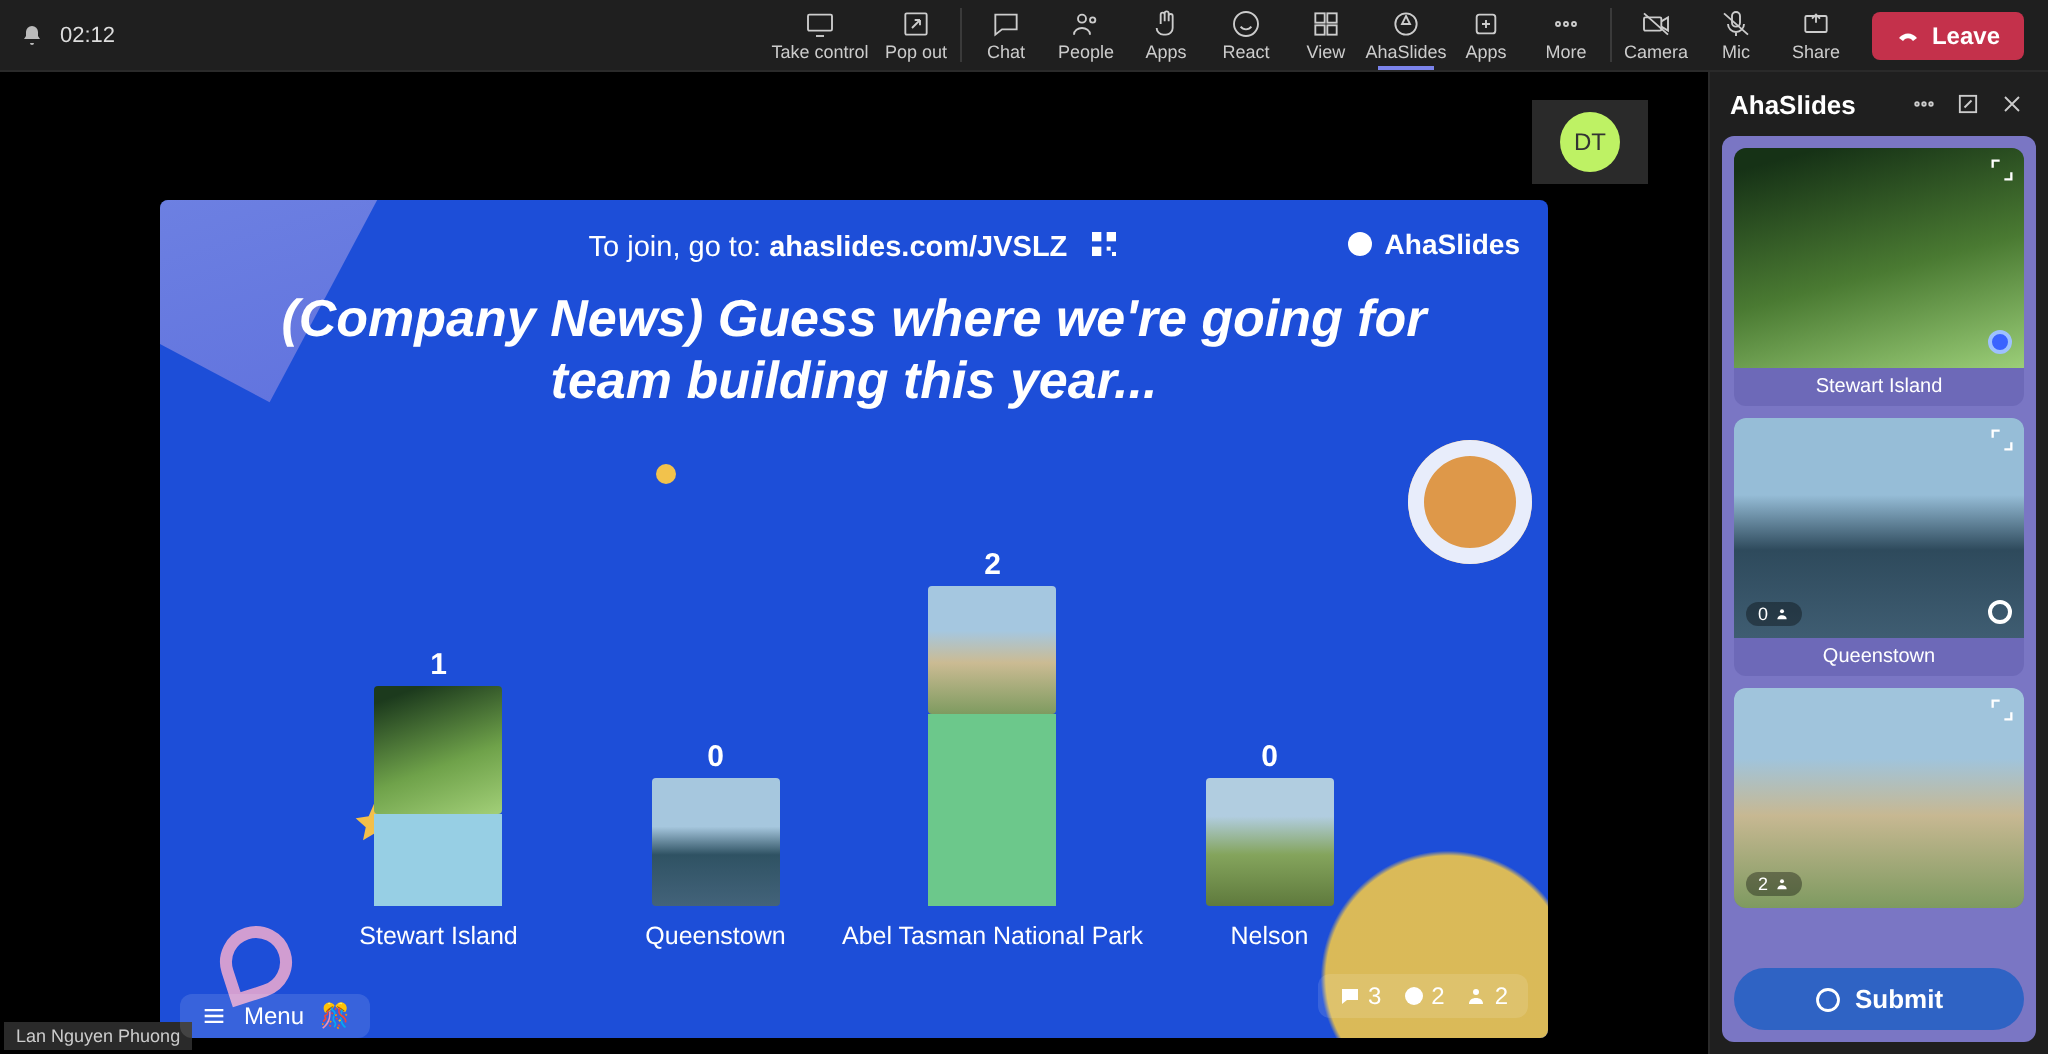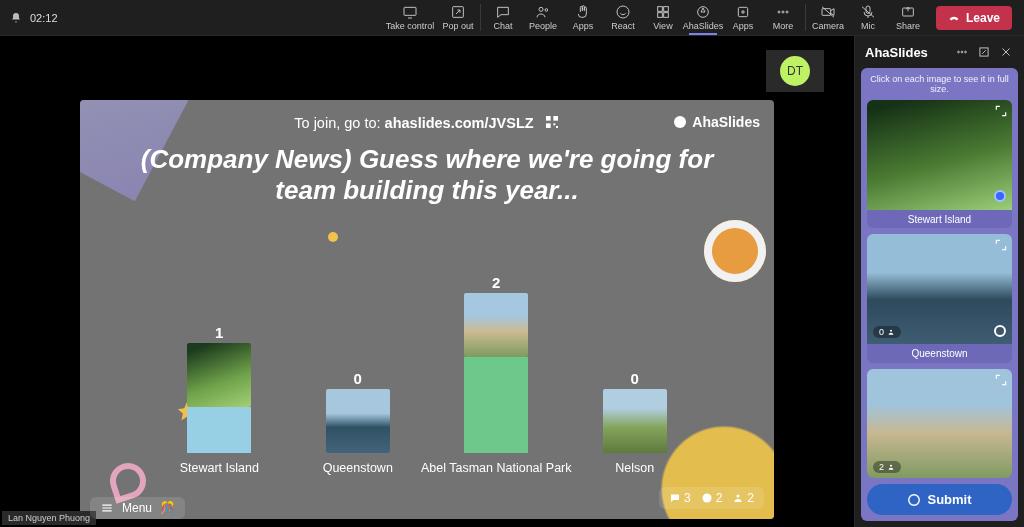--- a/index.html
+++ b/index.html
@@ -27,21 +27,21 @@
   .stage-col { flex: 1; display: flex; flex-direction: column; min-width: 0; }
   .participants-strip { height: 64px; display: flex; align-items: center; justify-content: center; gap: 40px; background: #000; position: relative; }
   .p-tile { display: flex; flex-direction: column; align-items: center; gap: 2px; }
   .p-tile .avatar { width: 30px; height: 30px; border-radius: 50%; background: #e6e1dc; color: #333; font-size: 12px; display: flex; align-items: center; justify-content: center; font-weight: 500; }
   .p-tile .pname { font-size: 10px; color: #ccc; }
   .p-tile.right { position: absolute; right: 30px; top: 14px; background: #2a2a2a; padding: 6px 14px; }
   .p-tile.right .avatar { background: #bef264; }
 
   
   .slide-wrap { flex: 1; display: flex; align-items: center; justify-content: center; padding: 0 80px 8px; }
-  .slide { width: 100%; height: 100%; background: #737373; border-radius: 4px; position: relative; overflow: hidden; color: #fff; }
+  .slide { width: 100%; height: 100%; background: #1d4ed8; border-radius: 4px; position: relative; overflow: hidden; color: #fff; }
   .slide::before { content:""; position:absolute; left:-30px; top:-40px; width:120px; height:120px; background: linear-gradient(135deg,#b7b3ec,#9b94e4); transform: rotate(28deg); opacity:.55; }
   .slide::after { content:""; position:absolute; right:-40px; bottom:-60px; width:180px; height:180px; background: radial-gradient(circle,#efc64a 48%, transparent 50%); opacity: .9; }
   .deco1 { position:absolute; right:8px; top:120px; width:62px; height:62px; border-radius:50%; background:#f3a13a; box-shadow: 0 0 0 8px #fff inset; z-index:1; opacity:.9;}
   .star { position:absolute; left:96px; top:300px; width:22px; height:22px; color:#f4bf49; }
   .star svg{width:100%;height:100%;fill:currentColor;}
   .dot1{position:absolute; left:248px; top:132px; width:10px;height:10px;border-radius:50%;background:#f2c24c;}
   .conf{position:absolute; left:30px; bottom:20px; width:36px;height:36px; transform:rotate(-18deg); opacity:.8;}
   .conf::before{content:""; position:absolute; inset:0; border:6px solid #ffb1cf; border-radius:50% 50% 50% 0; }
 
   .slide-top { position: absolute; left: 0; right: 0; top: 14px; text-align: center; font-size: 14.5px; z-index:2;}
@@ -366,21 +366,20 @@
               </svg>
             </div>
           <div>
               <svg viewBox="0 0 24 24">
                 <path d="M6 6l12 12M18 6L6 18"></path>
               </svg>
             </div>
         </div>
       </div>
       <div class="panel-body">
-        <div class="hint">Click on each image to see it in full size.</div>
 
         <div class="opt-card selected">
           <div class="img i1">
             <div class="expand"><svg viewBox="0 0 24 24">
                   <path d="M4 10V4h6M20 14v6h-6"></path>
                 </svg></div>
           </div>
           <div class="radio"></div>
           <div class="cap">Stewart Island</div>
         </div>

